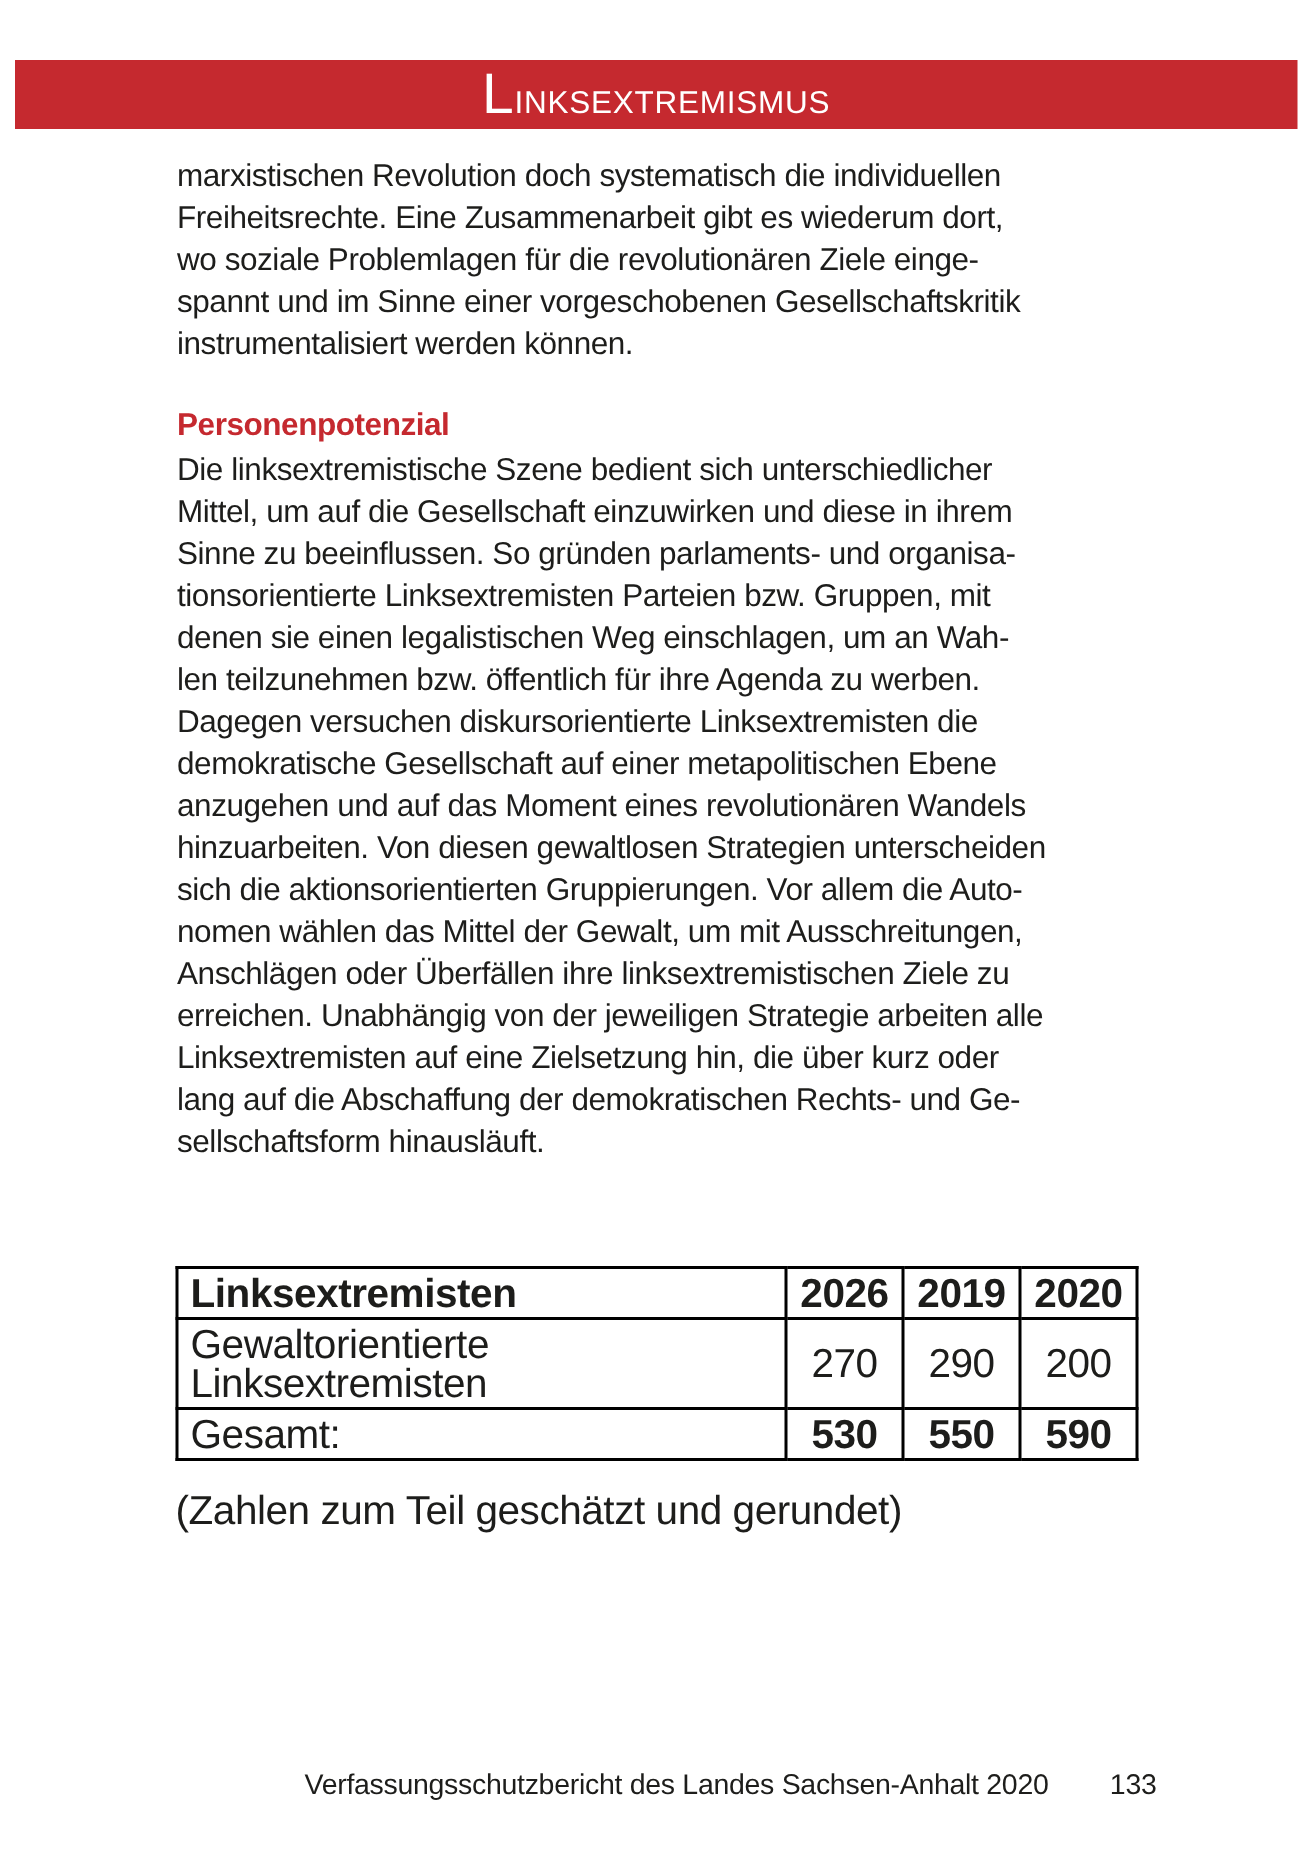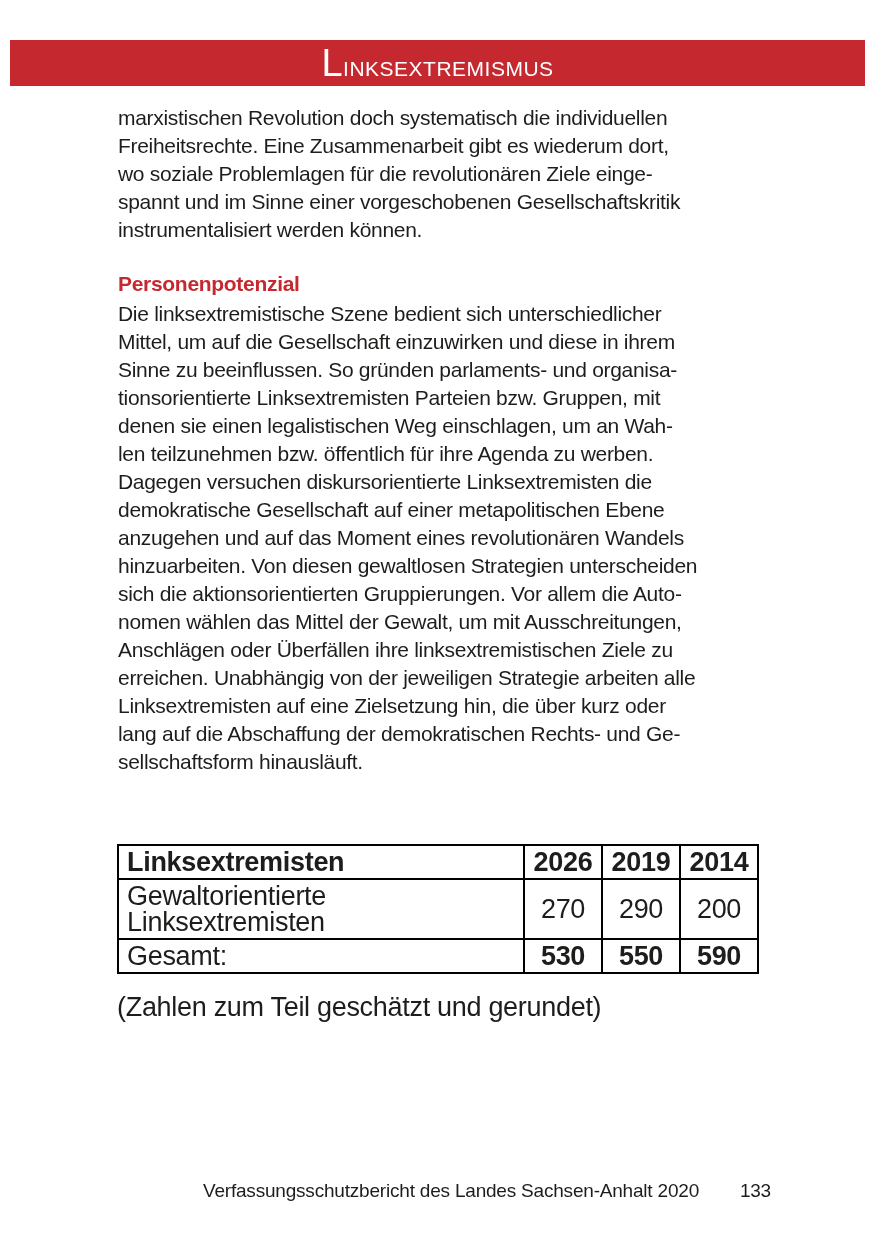--- a/index.html
+++ b/index.html
@@ -115,21 +115,21 @@
       <col class="c-label">
         <col class="c-year">
         <col class="c-year">
         <col class="c-year">
     </colgroup>
     <tbody>
         <tr>
       <th>Linksextremisten</th>
       <th class="num">2026</th>
       <th class="num">2019</th>
-      <th class="num">2014</th>
+      <th class="num">2020</th>
     </tr>
     <tr>
       <td>Gewaltorientierte Linksextremisten</td>
       <td class="num">270</td>
       <td class="num">290</td>
       <td class="num">200</td>
     </tr>
     <tr>
       <td>Gesamt:</td>
       <td class="num bold">530</td>

